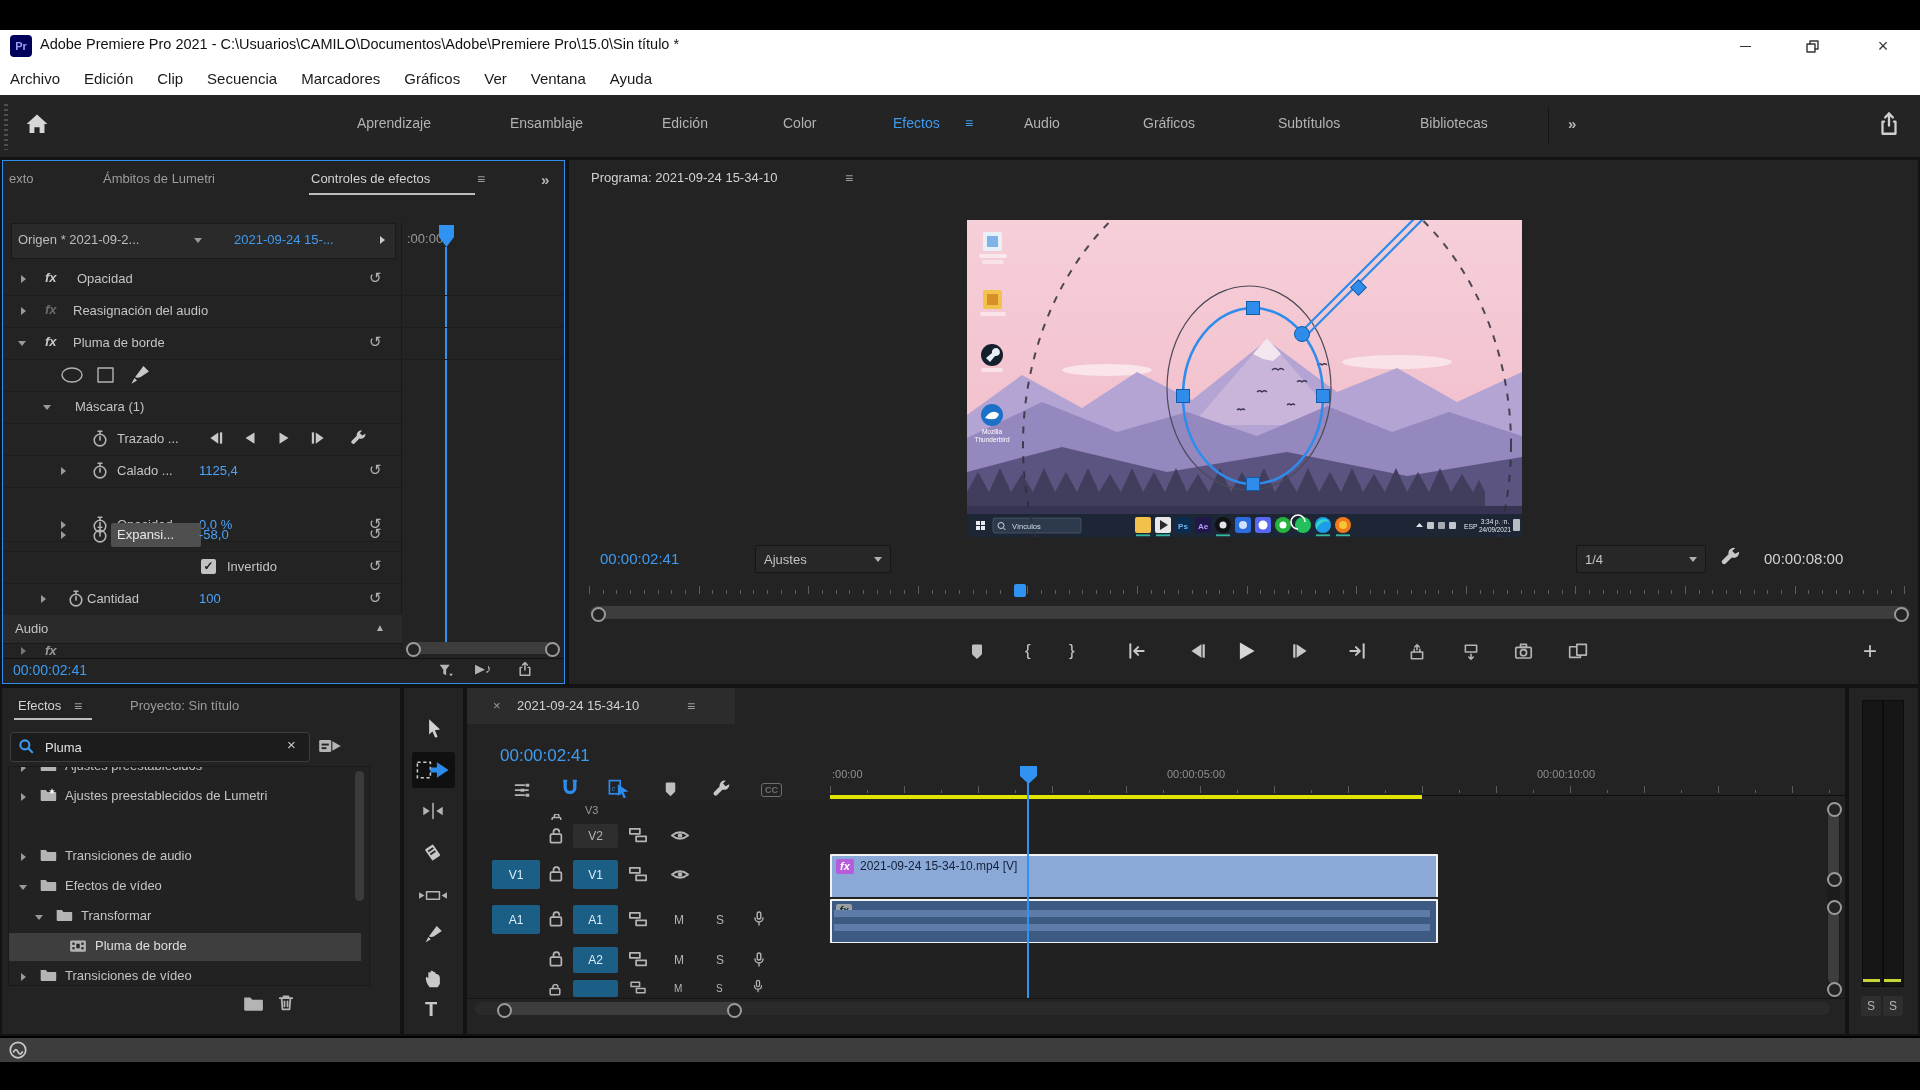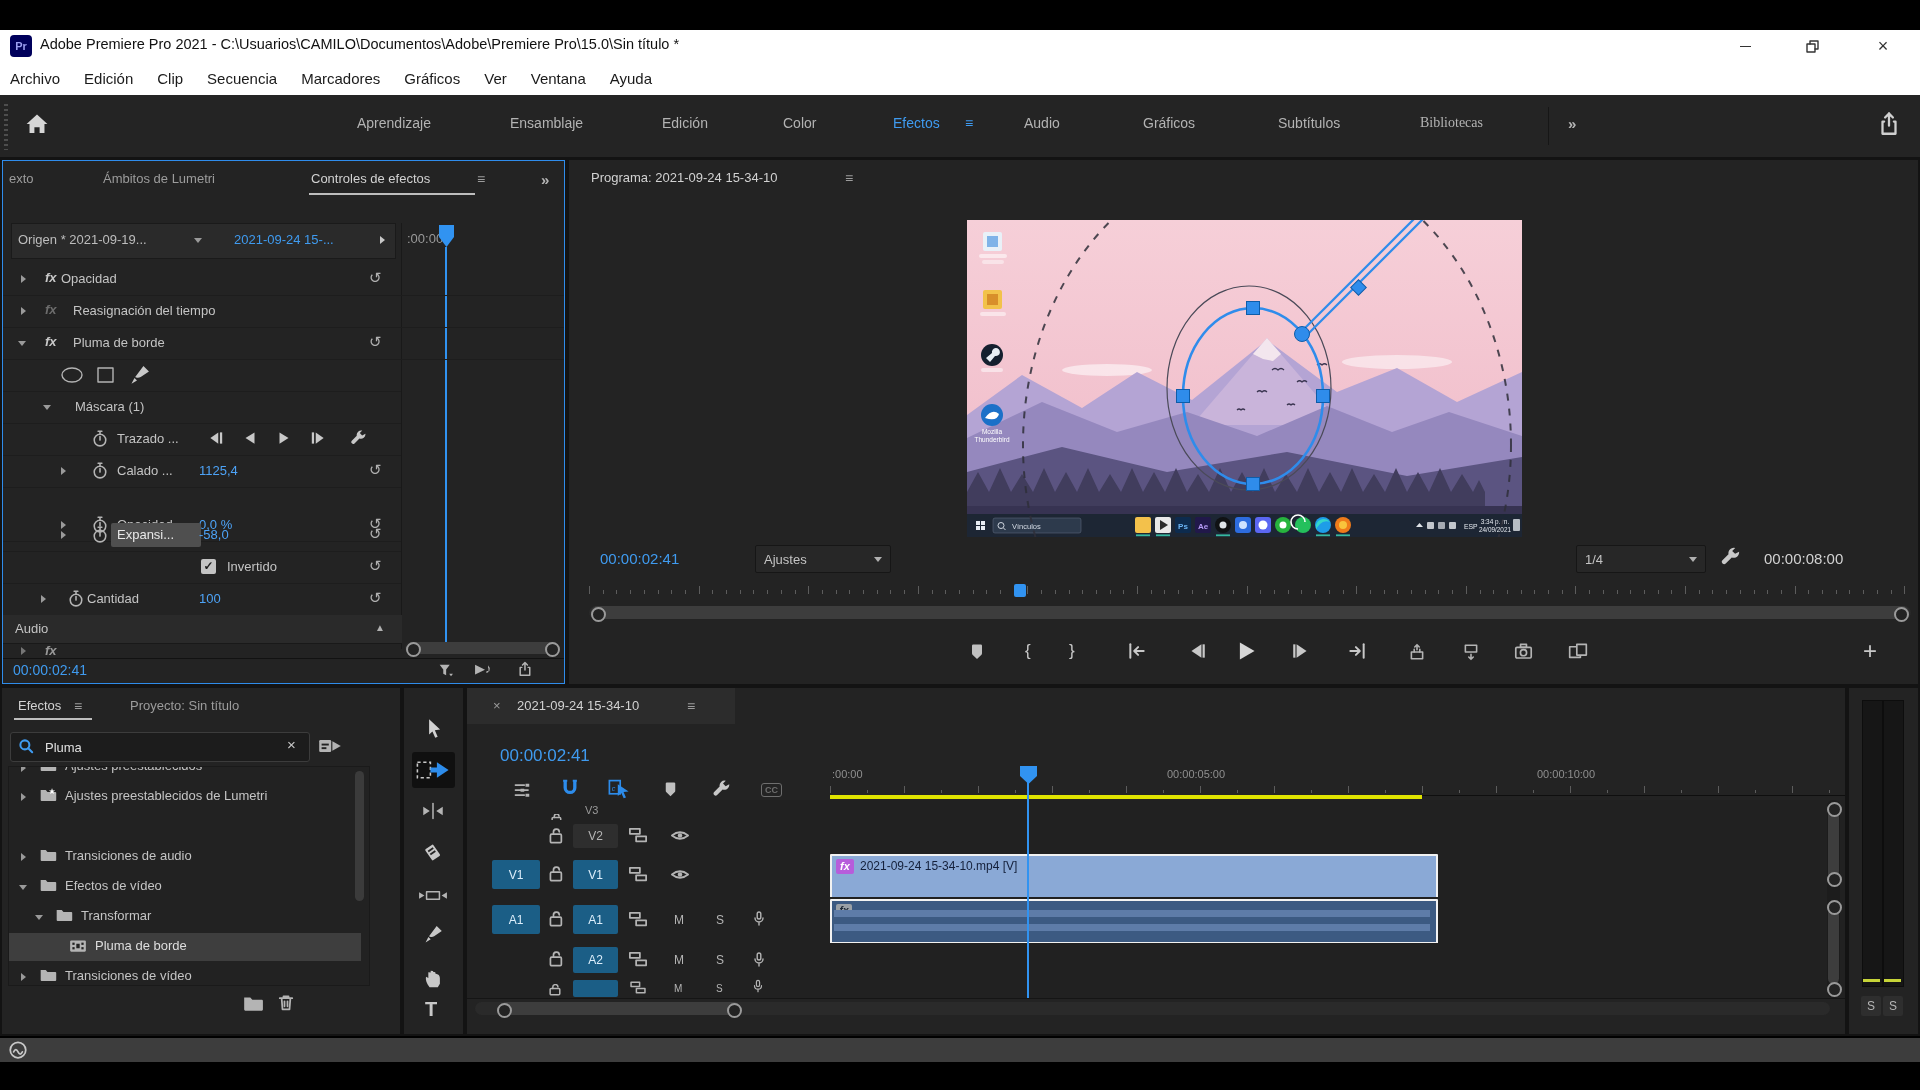--- a/index.html
+++ b/index.html
@@ -100,21 +100,21 @@
     </div>
     <span class="wstab" style="left:357px;">Aprendizaje</span>
     <span class="wstab" style="left:510px;">Ensamblaje</span>
     <span class="wstab" style="left:662px;">Edición</span>
     <span class="wstab" style="left:783px;">Color</span>
     <span class="wstab active" style="left:893px;">Efectos</span>
     <span class="wstab active" style="left:965px;font-weight:bold;">≡</span>
     <span class="wstab" style="left:1024px;">Audio</span>
     <span class="wstab" style="left:1143px;">Gráficos</span>
     <span class="wstab" style="left:1278px;">Subtítulos</span>
-    <span class="wstab" style="left:1420px;font-family:Liberation Serif, serif;">Bibliotecas</span>
+    <span class="wstab" style="left:1420px;">Bibliotecas</span>
     <div class="abs" style="left:1548px;top:12px;width:1px;height:38px;background:#161616;"></div>
     <span class="wstab chevdbl" style="left:1568px;">»</span>
     <div class="abs" style="left:1876px;top:16px;">
       <svg width="26" height="26" viewBox="0 0 16 16" class="ic" style="stroke:#d0d0d0;">
           <path d="M5 6.5 H4 V14 H12 V6.5 H11"></path>
           <path d="M8 1.5 V9 M8 1.5 L5.6 4 M8 1.5 L10.4 4"></path>
         </svg>
     </div>
   </div>
   <div class="abs grip"></div>
@@ -123,41 +123,41 @@
 
   <div class="panel" style="left:2px;top:160px;width:561px;height:522px;border:1px solid #2f8ceb;">
     <span class="ptab" style="left:6px;">exto</span>
     <span class="ptab" style="left:100px;">Ámbitos de Lumetri</span>
     <span class="ptab active" style="left:308px;">Controles de efectos</span>
     <span class="ptab ham" style="left:474px;">≡</span>
     <div class="underl" style="left:306px;top:32px;width:166px;"></div>
     <span class="ptab chevdbl" style="left:538px;">»</span>
 
     <div class="abs" style="left:8px;top:62px;width:383px;height:34px;background:#2a2a2a;border:1px solid #1a1a1a;">
-      <span class="lbl" style="left:6px;color:#bdbdbd;">Origen * 2021-09-19...</span>
+      <span class="lbl" style="left:6px;color:#bdbdbd;">Origen * 2021-09-2...</span>
       <span class="chev-d" style="left:182px;"></span>
       <span class="lbl tcblue" style="left:222px;">2021-09-24 15-...</span>
       <span class="chev-r" style="left:368px;border-left-color:#c8c8c8;"></span>
     </div>
 
     <div class="abs" style="left:398px;top:62px;width:1px;height:426px;background:#191919;"></div>
     <span class="lbl dim" style="position:absolute;left:404px;top:70px;color:#9a9a9a;">:00:00</span>
     <div class="phcaret" style="left:436px;top:64px;width:15px;height:22px;"></div>
     <div class="phline" style="left:442px;top:86px;height:398px;"></div>
 
     <div class="ecrow" style="top:102px;width:561px;">
       <span class="chev-r" style="left:18px;"></span>
         <span class="fxb" style="left:42px">fx</span>
-      <span class="lbl" style="left:58px;text-align:center;">Opacidad</span>
+      <span class="lbl" style="left:74px;text-align:center;">Opacidad</span>
       <span class="reset" style="left:366px;">↺</span>
     </div>
     <div class="ecrow" style="top:134px;width:561px;">
       <span class="chev-r" style="left:18px;"></span>
         <span class="fxb" style="left:42px;color:#6c6c6c;">fx</span>
-      <span class="lbl" style="left:70px;">Reasignación del tiempo</span>
+      <span class="lbl" style="left:70px;">Reasignación del audio</span>
     </div>
     <div class="ecrow" style="top:166px;width:561px;">
       <span class="chev-d" style="left:15px;"></span>
         <span class="fxb" style="left:42px">fx</span>
       <span class="lbl" style="left:70px;">Pluma de borde</span>
       <span class="reset" style="left:366px;">↺</span>
     </div>
     <div class="ecrow" style="top:198px;">
       <span class="abs" style="left:56px;top:6px;"><svg width="26" height="20" viewBox="0 0 26 20" class="ic">
             <ellipse cx="13" cy="10" rx="10" ry="7"></ellipse>

